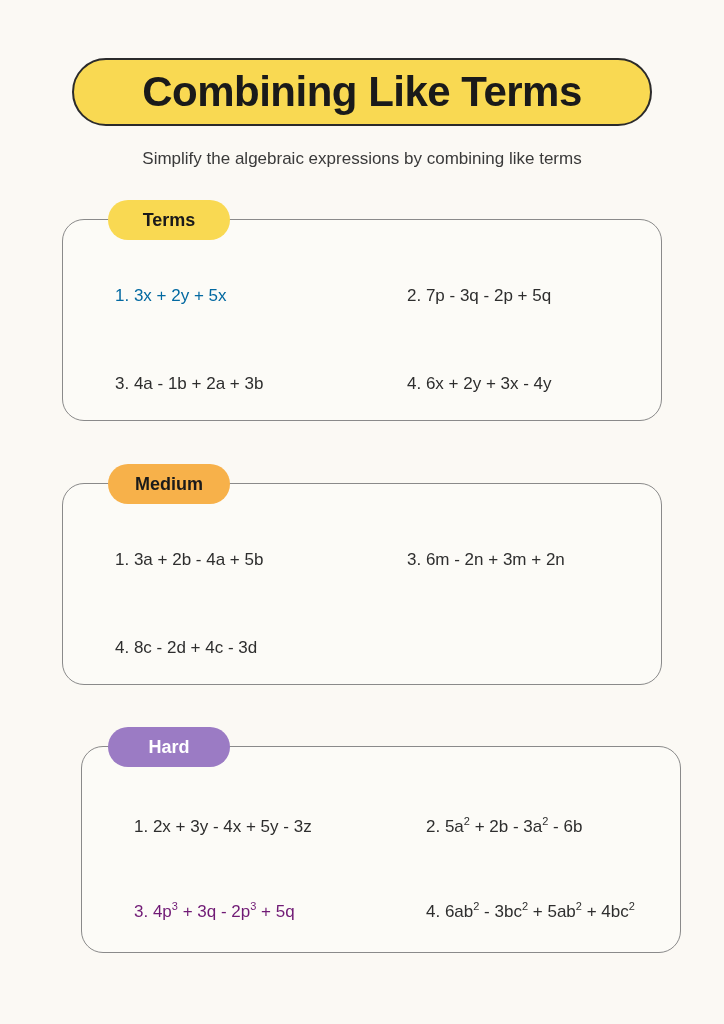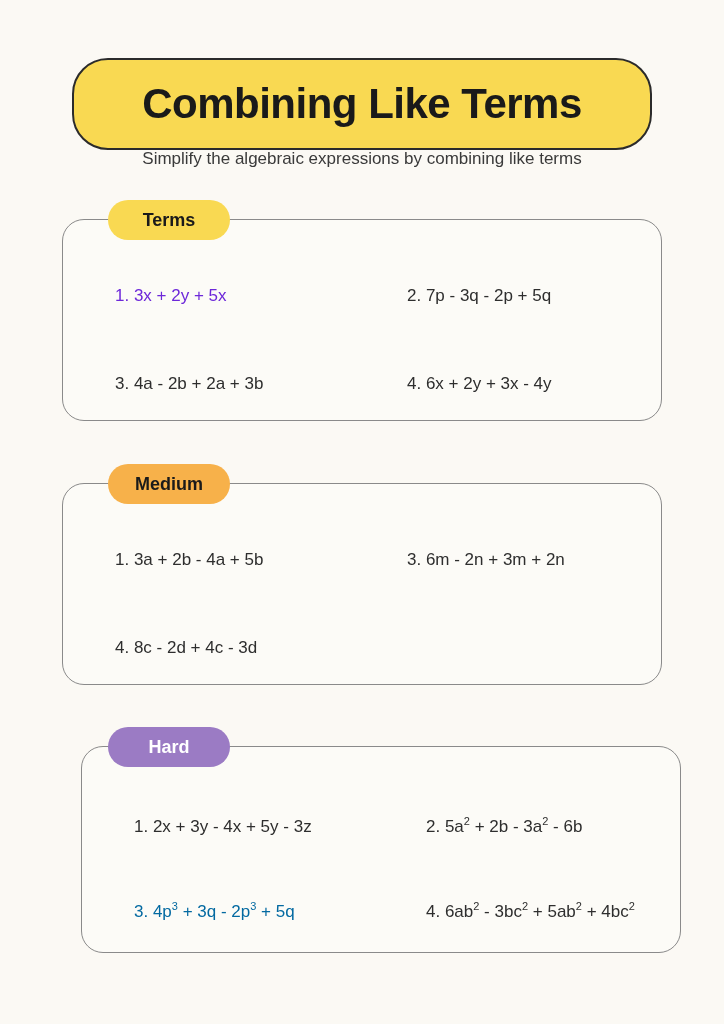--- a/index.html
+++ b/index.html
@@ -20,21 +20,21 @@
     height: 1024px;
     box-sizing: border-box;
   }
 
   
   .title-pill {
     position: absolute;
     left: 72px;
     top: 58px;
     width: 580px;
-    height: 92px;
+    height: 68px;
     box-sizing: border-box;
     background: #F9D952;
     border: 2px solid #2B2B2B;
     border-radius: 36px;
     display: flex;
     align-items: center;
     justify-content: center;
   }
   .title-text {
     font-size: 42px;
@@ -140,23 +140,23 @@
 
   <div class="title-pill" style="background: rgb(249, 217, 82); border-color: rgb(43, 43, 43);">
     <span class="title-text">Combining Like Terms</span>
   </div>
 
   <div class="subtitle">Simplify the algebraic expressions by combining like terms</div>
 
   <div class="section" id="section-easy">
     <div class="card" style="border-color: rgb(138, 138, 138); background: rgb(252, 251, 247);">
       <div class="problems">
-        <div class="problem" style="color: #6d28d9;">1. 3x + 2y + 5x</div>
+        <div class="problem" style="color: #0369a1;">1. 3x + 2y + 5x</div>
         <div class="problem" style="color: rgb(46, 46, 46);">2. 7p - 3q - 2p + 5q</div>
-        <div class="problem" style="color: rgb(46, 46, 46);">3. 4a - 2b + 2a + 3b</div>
+        <div class="problem" style="color: rgb(46, 46, 46);">3. 4a - 1b + 2a + 3b</div>
         <div class="problem" style="color: rgb(46, 46, 46);">4. 6x + 2y + 3x - 4y</div>
       </div>
     </div>
     <div class="badge" style="background: rgb(249, 217, 82);">
       <span class="badge-text" style="color: rgb(26, 26, 26);">Terms</span>
     </div>
   </div>
 
   <div class="section" id="section-medium">
     <div class="card" style="border-color: rgb(138, 138, 138); background: rgb(252, 251, 247);">
@@ -169,21 +169,21 @@
     <div class="badge" style="background: rgb(247, 177, 74);">
       <span class="badge-text" style="color: rgb(26, 26, 26);">Medium</span>
     </div>
   </div>
 
   <div class="section" id="section-hard">
     <div class="card" style="border-color: rgb(138, 138, 138); background: rgb(252, 251, 247);">
       <div class="problems">
         <div class="problem" style="color: rgb(46, 46, 46);">1. 2x + 3y - 4x + 5y - 3z</div>
         <div class="problem" style="color: rgb(46, 46, 46);">2. 5a<sup>2</sup> + 2b - 3a<sup>2</sup> - 6b</div>
-        <div class="problem" style="color: #0369a1;">3. 4p<sup>3</sup> + 3q - 2p<sup>3</sup> + 5q</div>
+        <div class="problem" style="color: #701a75;">3. 4p<sup>3</sup> + 3q - 2p<sup>3</sup> + 5q</div>
         <div class="problem" style="color: rgb(46, 46, 46);">4. 6ab<sup>2</sup> - 3bc<sup>2</sup> + 5ab<sup>2</sup> + 4bc<sup>2</sup></div>
       </div>
     </div>
     <div class="badge" style="background: rgb(155, 123, 196);">
       <span class="badge-text" style="color: rgb(255, 255, 255);">Hard</span>
     </div>
   </div>
 
 </div>
 

